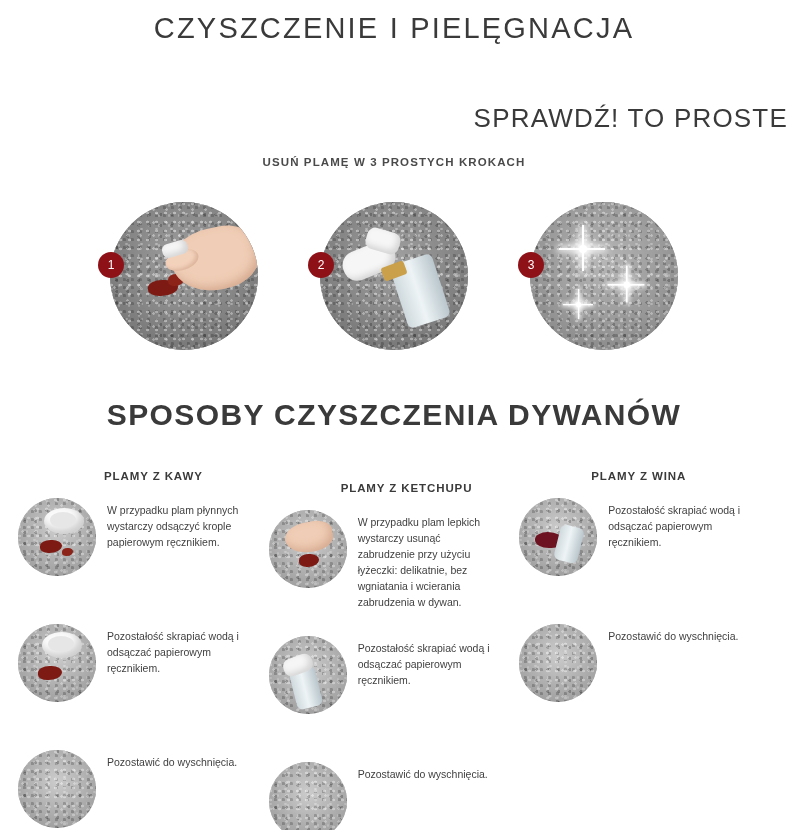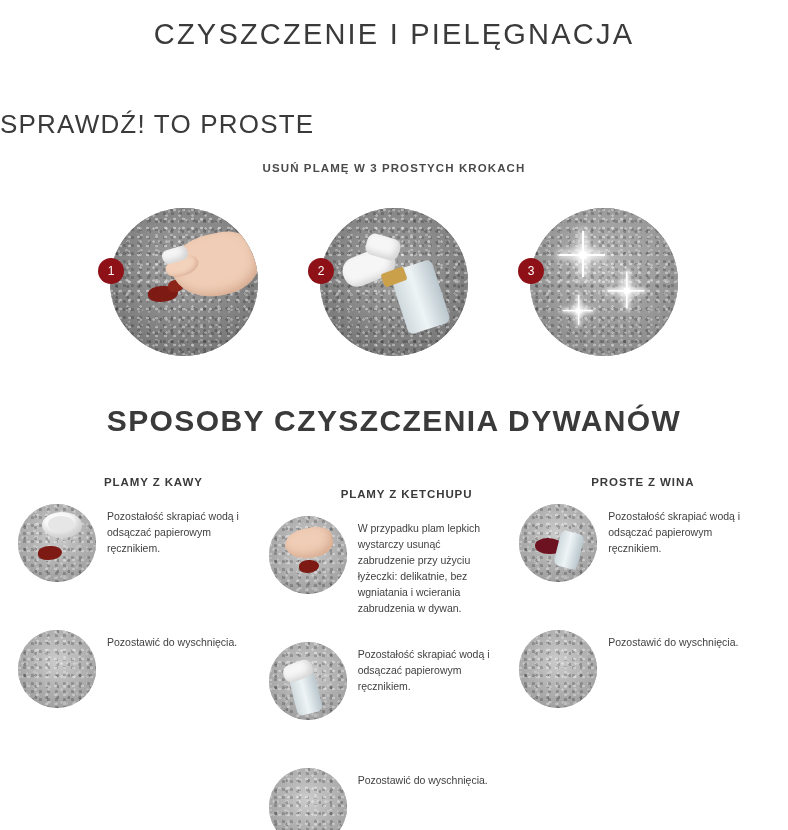--- a/index.html
+++ b/index.html
@@ -23,24 +23,24 @@
     position: relative;
   }
 
   
   .main-title {
     text-align: center;
     font-size: 29px;
     letter-spacing: 2.2px;
     font-weight: 400;
     color: #3a3a3a;
-    margin-top: 18px;
+    margin-top: 12px;
   }
   .sub-title {
-    text-align: left;
+    text-align: right;
     font-size: 26px;
     letter-spacing: 1.2px;
     font-weight: 400;
     color: #3a3a3a;
     margin-top: 58px;
   }
   .sub-sub-title {
     text-align: center;
     font-size: 11.5px;
     letter-spacing: 1.1px;
@@ -295,20 +295,31 @@
 
   </div>
 
   <h2 class="section-title">SPOSOBY CZYSZCZENIA DYWANÓW</h2>
 
   <div class="columns">
 
     <div class="col c1">
       <div class="col-head">PLAMY Z KAWY</div>
 
+      <div class="row">
+        <div class="row-photo">
+          <div class="tex light"></div>
+          <div class="vig"></div>
+          <div class="cup" style="left:26px;top:10px;width:40px;height:26px;"></div>
+          <div class="cup-in" style="left:32px;top:14px;width:26px;height:16px;"></div>
+          <div class="spill" style="left:22px;top:42px;width:22px;height:13px;"></div>
+          <div class="spill s2" style="left:44px;top:50px;width:11px;height:8px;"></div>
+        </div>
+        <div class="row-text">W przypadku plam płynnych wystarczy odsączyć krople papierowym ręcznikiem.</div>
+      </div>
 
       <div class="row">
         <div class="row-photo">
           <div class="tex light"></div>
           <div class="vig"></div>
           <div class="cup" style="left:24px;top:8px;width:40px;height:26px;"></div>
           <div class="cup-in" style="left:30px;top:12px;width:26px;height:16px;"></div>
           <div class="spill" style="left:20px;top:42px;width:24px;height:14px;"></div>
         </div>
         <div class="row-text">Pozostałość skrapiać wodą i odsączać papierowym ręcznikiem.</div>
@@ -349,21 +360,21 @@
       <div class="row">
         <div class="row-photo">
           <div class="tex light"></div>
           <div class="vig"></div>
         </div>
         <div class="row-text">Pozostawić do wyschnięcia.</div>
       </div>
     </div>
 
     <div class="col c3">
-      <div class="col-head">PROSTE Z WINA</div>
+      <div class="col-head">PLAMY Z WINA</div>
 
 
       <div class="row">
         <div class="row-photo">
           <div class="tex light"></div>
           <div class="vig"></div>
           <div class="wine" style="left:16px;top:34px;width:28px;height:16px;"></div>
           <div class="bottle" style="left:38px;top:28px;width:24px;height:36px;transform:rotate(14deg);"></div>
         </div>
         <div class="row-text">Pozostałość skrapiać wodą i odsączać papierowym ręcznikiem.</div>

